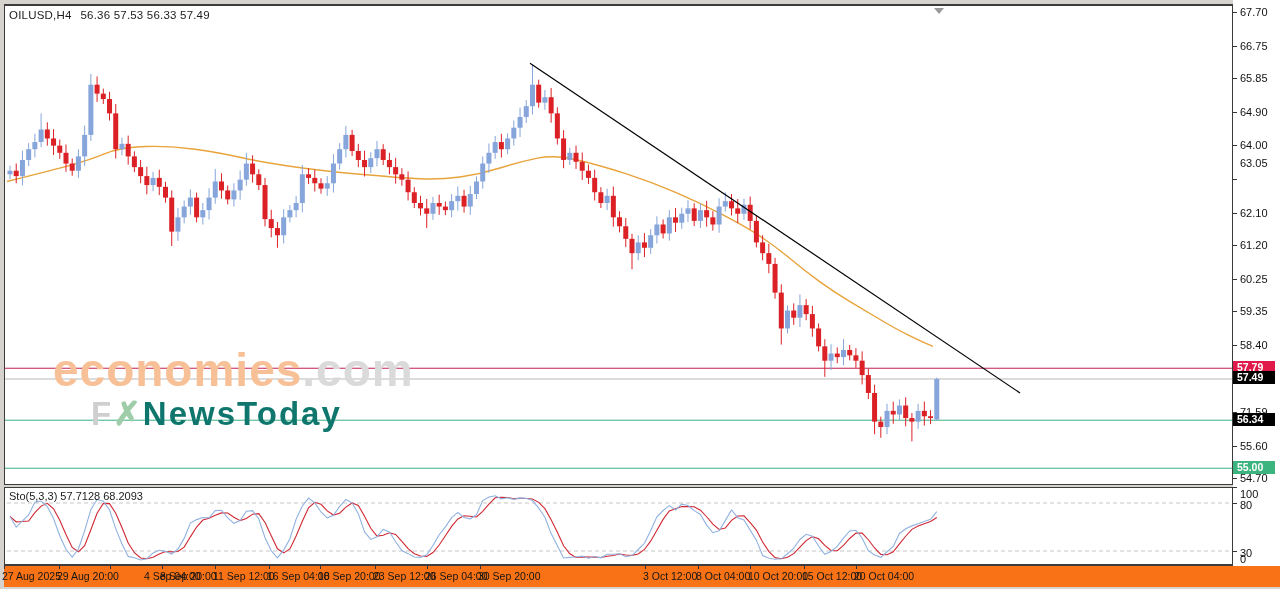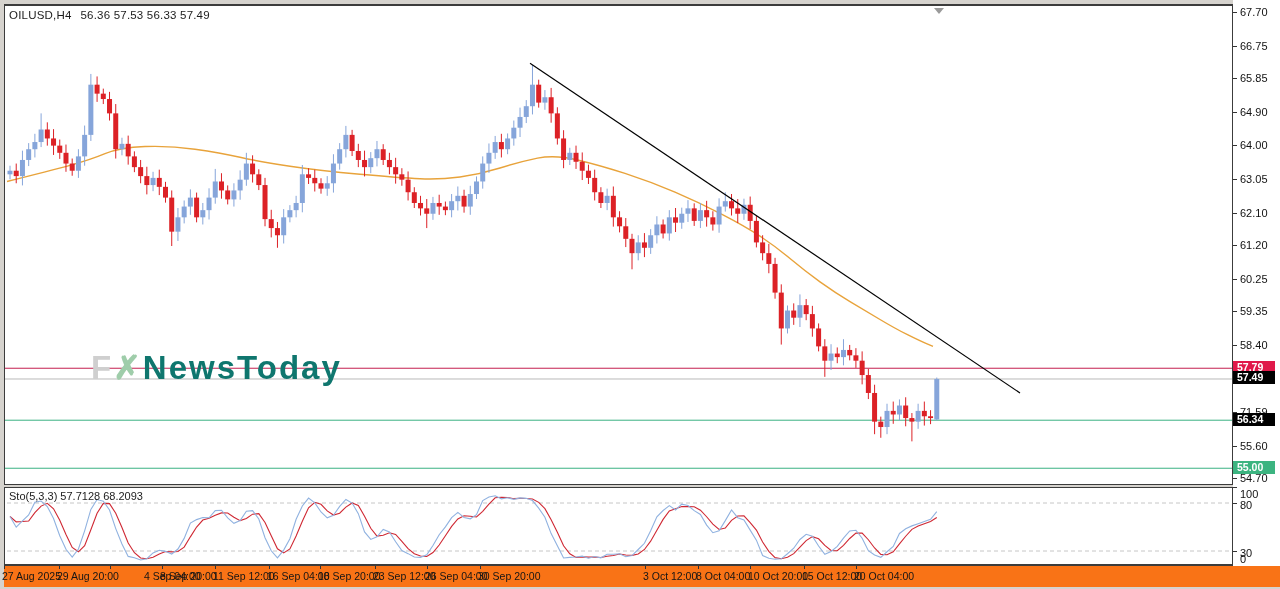--- a/index.html
+++ b/index.html
@@ -32,20 +32,23 @@
 </head>
 <body>
 
 <div class="screen">
 
   <div id="main-panel" class="panel">
     <div class="chart-title">
       <span>OILUSD,H4</span><span class="gap"></span><span>56.36 57.53 56.33 57.49</span>
     </div>
     <div class="watermark">
+      <div class="wm1">
+        <span id="wm-brand" style="color: rgb(247, 192, 150);">economies</span><span id="wm-domain" style="color: rgb(218, 218, 218);">.com</span>
+      </div>
       <div class="wm2">
         <span id="wm-f" style="color: rgb(207, 207, 207);">F</span><span id="wm-x" style="color: rgb(159, 205, 170);">✗</span><span id="wm-rest" style="color: #0f766e;">NewsToday</span>
       </div>
     </div>
     <svg id="main-svg" width="1227" height="478" viewBox="0 0 1227 478">
         <line x1="0" y1="362.23538461538476" x2="1227" y2="362.23538461538476" stroke="#c41e4f" stroke-width="1"></line>
         <line x1="0" y1="372.9892307692308" x2="1227" y2="372.9892307692308" stroke="#b9b9b9" stroke-width="1"></line>
         <line x1="0" y1="414.21230769230766" x2="1227" y2="414.21230769230766" stroke="#3ab183" stroke-width="1"></line>
         <line x1="0" y1="462.24615384615396" x2="1227" y2="462.24615384615396" stroke="#3ab183" stroke-width="1"></line>
         <path d="M2,175.47692307692319 Q45,164.72307692307712 65,159.34615384615398 Q85,153.96923076923082 100,147.6961538461539 Q115,141.42307692307693 140,140.52692307692314 Q165,139.63076923076935 190,143.21538461538478 Q215,146.8000000000002 235,151.28076923076944 Q255,155.76153846153866 285,160.2423076923079 Q315,164.72307692307712 355,168.30769230769243 Q395,171.89230769230775 415,172.78846153846166 Q435,173.6846153846156 455,170.99615384615396 Q475,168.30769230769232 495,162.0346153846155 Q515,155.76153846153866 532.5,152.17692307692323 Q550,148.5923076923078 572.5,153.96923076923082 Q595,159.34615384615384 620,167.4115384615385 Q645,175.47692307692319 670,186.23076923076937 Q695,196.98461538461555 717.5,208.63461538461553 Q740,220.28461538461548 755,230.14230769230772 Q770,240 785,252.54615384615389 Q800,265.09230769230777 815,275.8461538461539 Q830,286.60000000000014 845,295.5615384615386 Q860,304.5230769230771 875,313.48461538461555 Q890,322.446153846154 902.5,328.719230769231 Q915,334.9923076923079 921.5,337.68076923076944 L928,340.3692307692309" fill="none" stroke="#e8a33b" stroke-width="1.4"></path>
@@ -369,21 +372,21 @@
       <div class="axis-label" style="left: 7px; top: 6px;">67.70</div>
       <div class="tickmark" style="top: 46.0538px;"></div>
       <div class="axis-label" style="left: 7px; top: 40.0538px;">66.75</div>
       <div class="tickmark" style="top: 78.3154px;"></div>
       <div class="axis-label" style="left: 7px; top: 72.3154px;">65.85</div>
       <div class="tickmark" style="top: 112.369px;"></div>
       <div class="axis-label" style="left: 7px; top: 106.369px;">64.90</div>
       <div class="tickmark" style="top: 144.631px;"></div>
       <div class="axis-label" style="left: 7px; top: 138.631px;">64.00</div>
       <div class="tickmark" style="top: 178.685px;"></div>
-      <div class="axis-label" style="left: 7px; top: 173px;">63.05</div>
+      <div class="axis-label" style="left: 7px; top: 157px;">63.05</div>
       <div class="tickmark" style="top: 212.738px;"></div>
       <div class="axis-label" style="left: 7px; top: 206.738px;">62.10</div>
       <div class="tickmark" style="top: 245px;"></div>
       <div class="axis-label" style="left: 7px; top: 239px;">61.20</div>
       <div class="tickmark" style="top: 279.054px;"></div>
       <div class="axis-label" style="left: 7px; top: 273.054px;">60.25</div>
       <div class="tickmark" style="top: 311.315px;"></div>
       <div class="axis-label" style="left: 7px; top: 305.315px;">59.35</div>
       <div class="tickmark" style="top: 345.369px;"></div>
       <div class="axis-label" style="left: 7px; top: 339.369px;">58.40</div>

